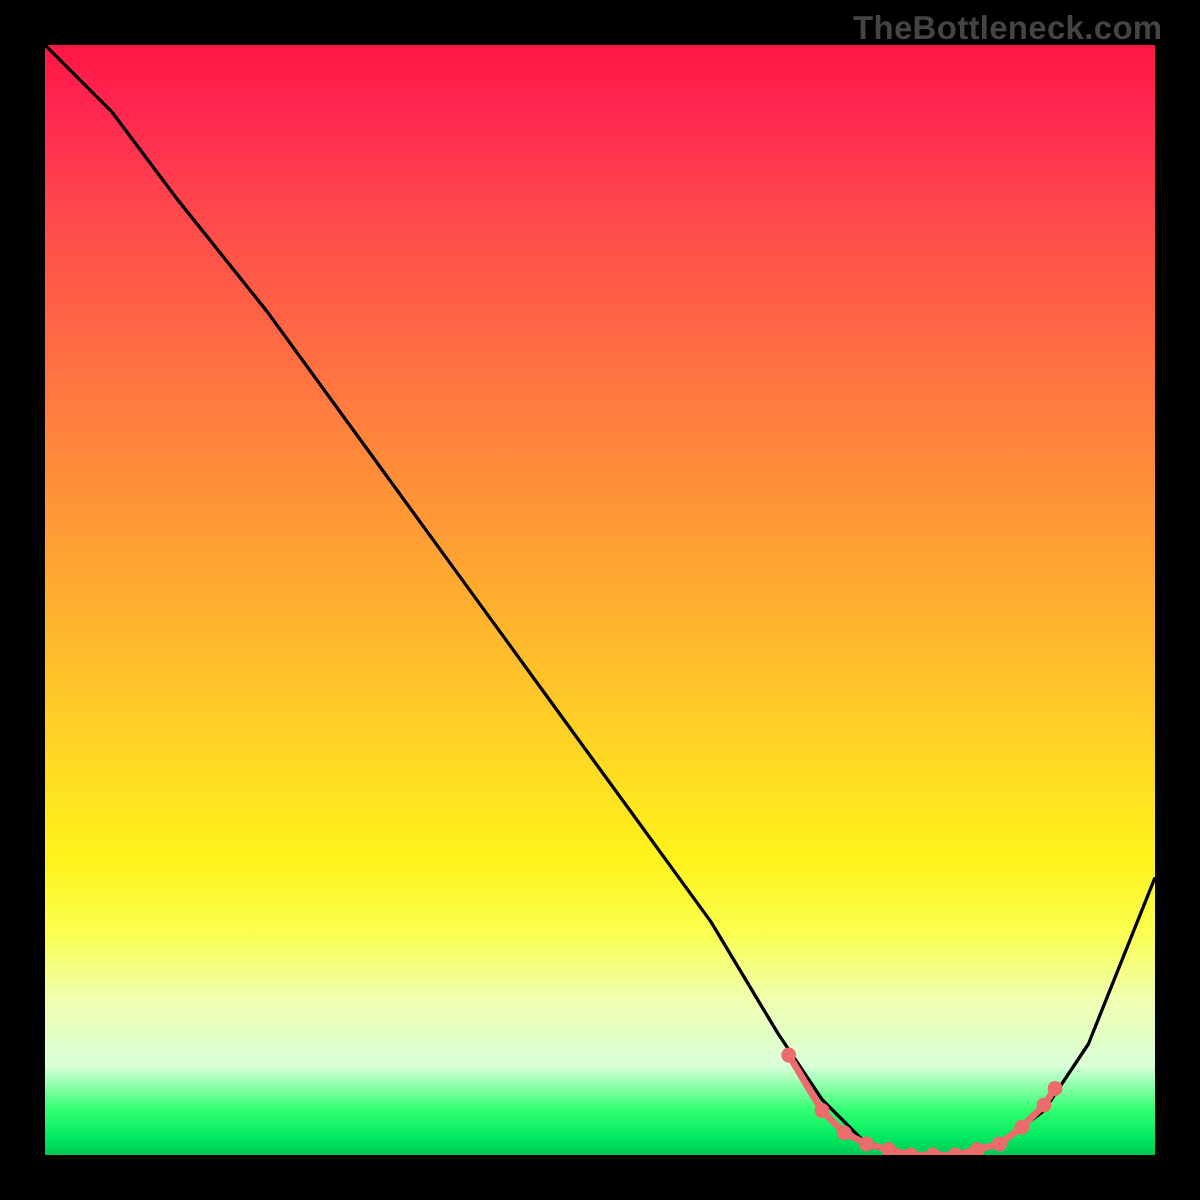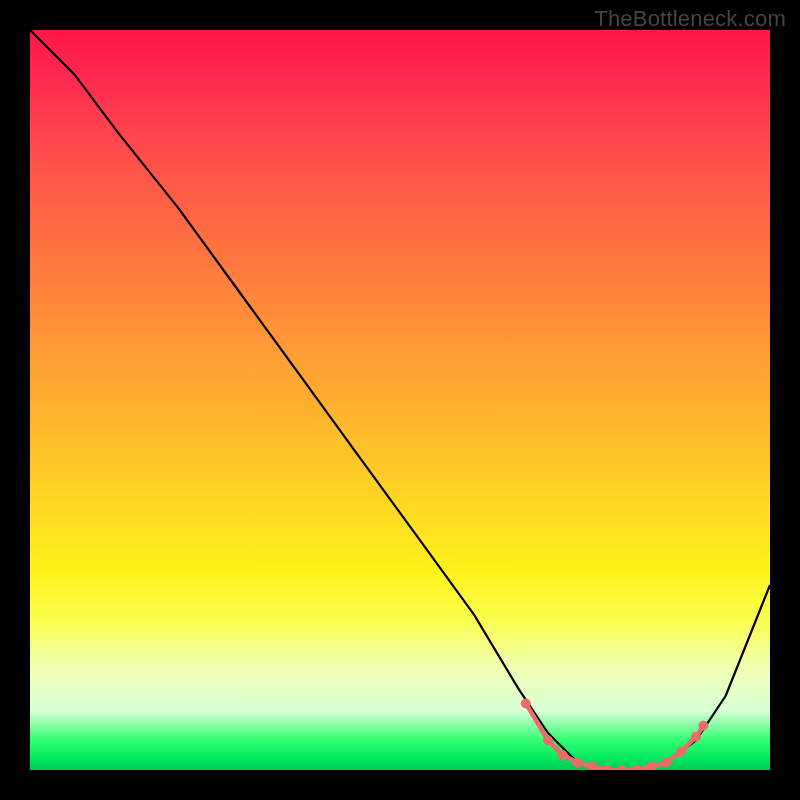--- a/index.html
+++ b/index.html
@@ -7,24 +7,24 @@
     width: 800px;
     height: 800px;
     background: #000;
     position: relative;
     font-family: Arial, sans-serif;
     overflow: hidden;
   }
   .watermark {
     position: absolute;
     top: 6px;
-    right: 14px;
+    right: 25px;
     color: #444;
     font-size: 22px;
-    font-weight: 400;
+    font-weight: 700;
     z-index: 10;
     letter-spacing: 0.2px;
     margin-left: 20px;
   }
   .plot-area {
     position: absolute;
     left: 30px;
     top: 30px;
     width: 740px;
     height: 740px;

